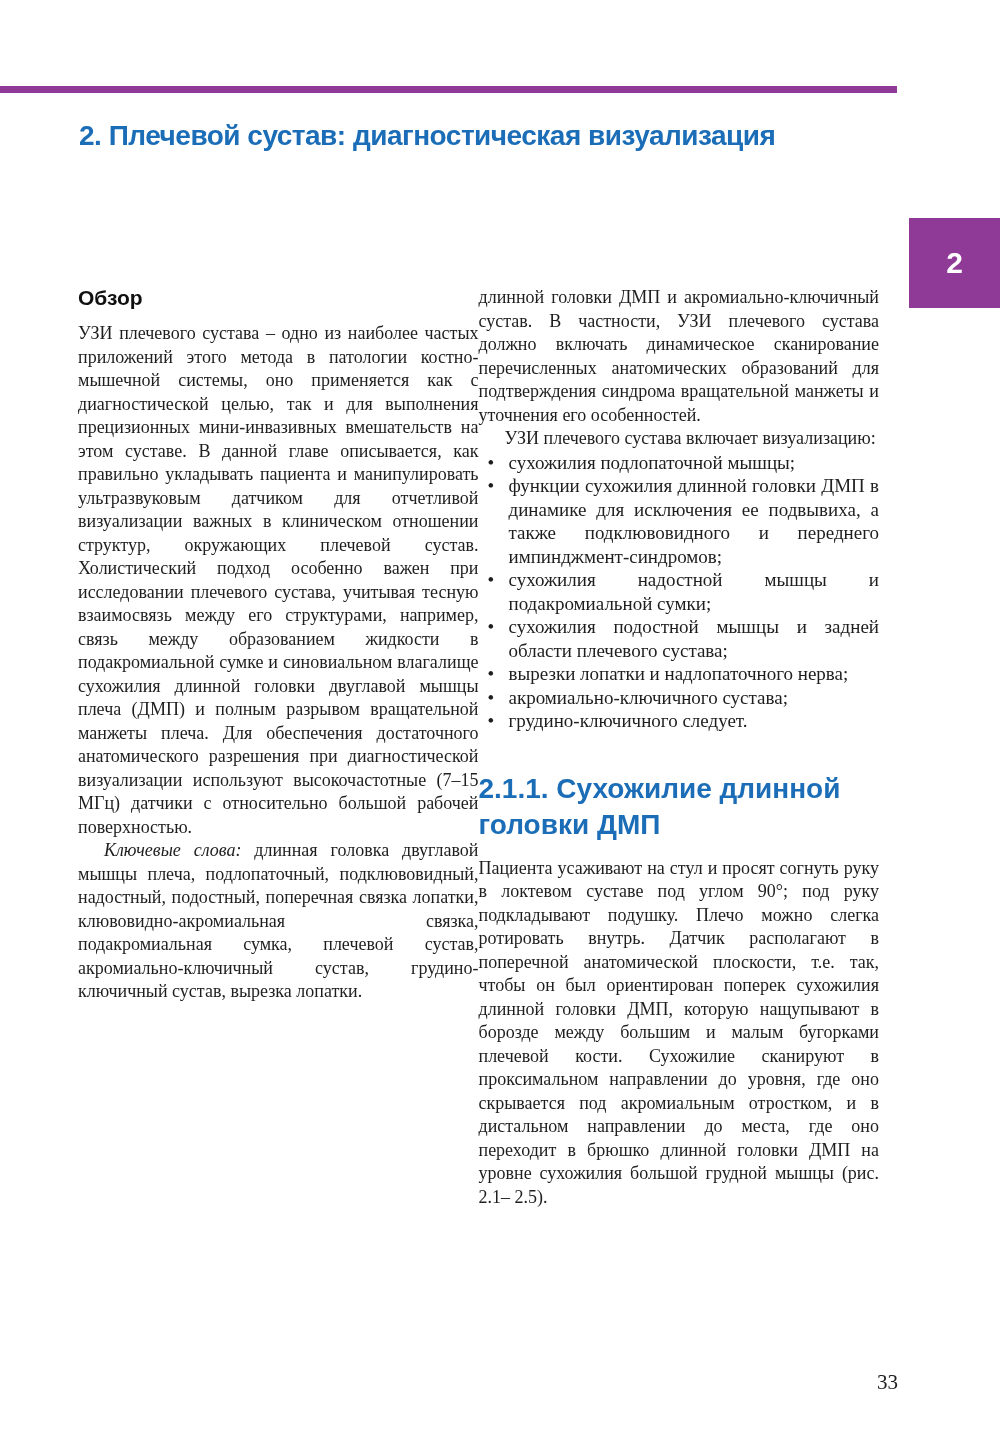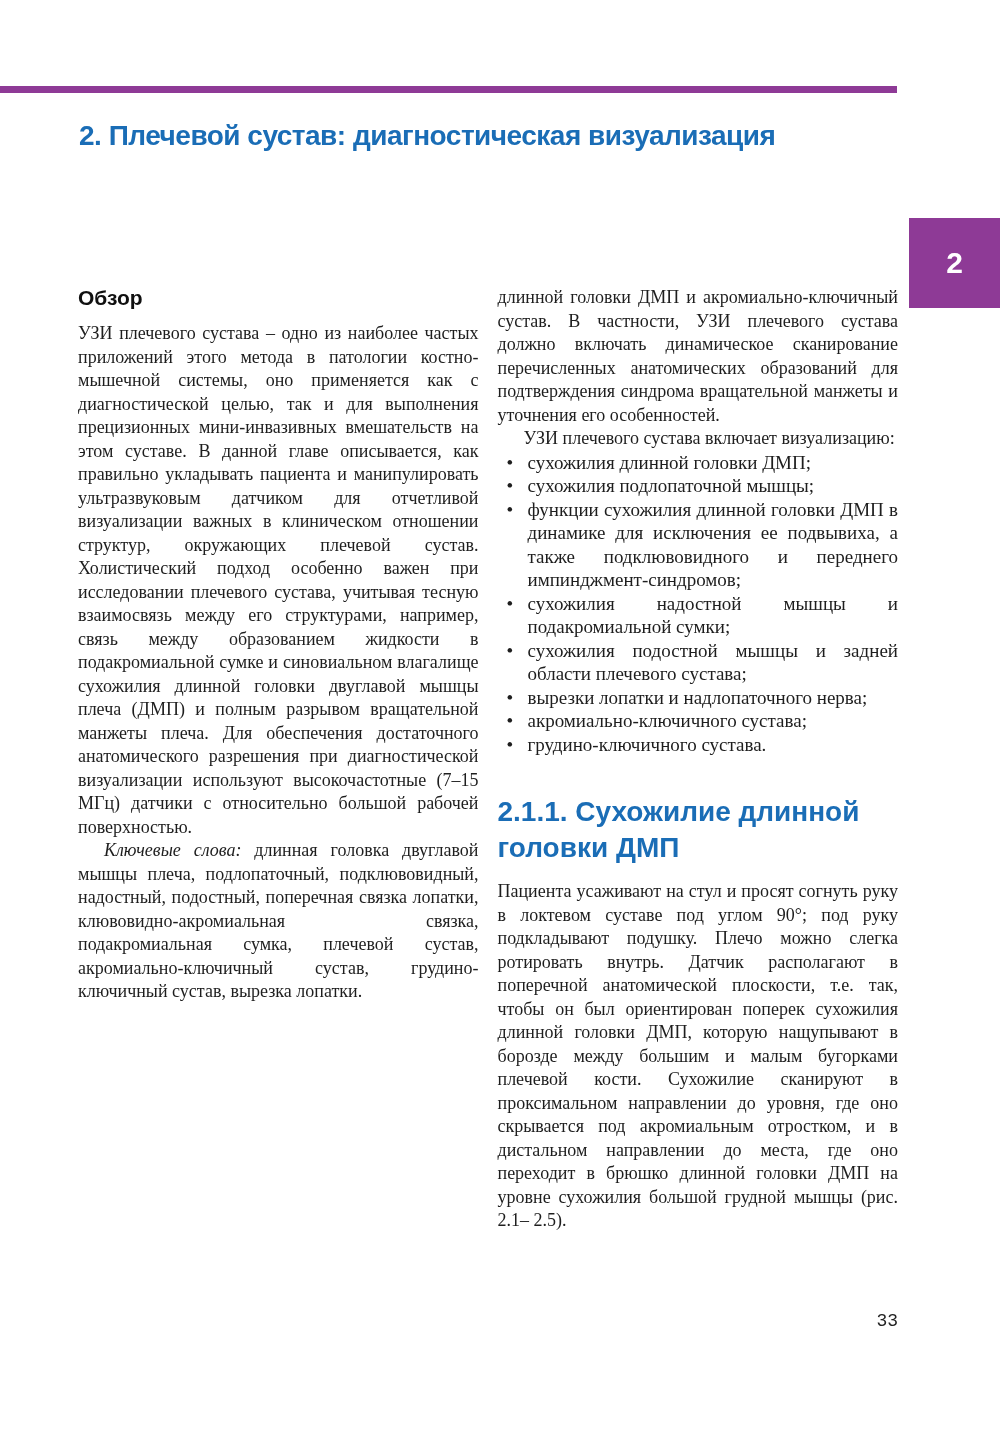--- a/index.html
+++ b/index.html
@@ -56,21 +56,20 @@
     line-height: 56px;
     letter-spacing: -0.5px;
     color: var(--accent-blue);
   }
   .columns {
     position: absolute;
     left: 78px;
     top: 286px;
     width: 820px;
     display: flex;
-    gap: 19px;
   }
   .col {
     width: 400.5px;
     flex: 0 0 auto;
   }
   .overview-heading {
     margin: 0 0 12px 0;
     font-family: "Liberation Sans", sans-serif;
     font-weight: bold;
     font-size: 21px;
@@ -129,26 +128,25 @@
     position: absolute;
     left: 9px;
     top: 0;
   }
   .scan-paragraph {
     margin-top: 14px !important;
   }
   .page-number {
     position: absolute;
     left: 78px;
-    top: 1311px;
+    top: 1370px;
     width: 820px;
     text-align: right;
-    font-size: 18px;
+    font-size: 21px;
     color: #222222;
-    font-family: Liberation Mono, monospace;
   }
 </style>
 </head>
 <body>
 
 <div class="accent-bar"></div>
 
 <div class="chapter-tab">
   <span>2</span>
 </div>
@@ -160,28 +158,27 @@
   <div class="col">
     <h3 class="overview-heading">Обзор</h3>
     <p class="body">УЗИ плечевого сустава – одно из наиболее частых приложений этого метода в патологии костно-мышечной системы, оно применяется как с диагностической целью, так и для выполнения прецизионных мини-инвазивных вмешательств на этом суставе. В данной главе описывается, как правильно укладывать пациента и манипулировать ультразвуковым датчиком для отчетливой визуализации важных в клиническом отношении структур, окружающих плечевой сустав. Холистический подход особенно важен при исследовании плечевого сустава, учитывая тесную взаимосвязь между его структурами, например, связь между образованием жидкости в подакромиальной сумке и синовиальном влагалище сухожилия длинной головки двуглавой мышцы плеча (ДМП) и полным разрывом вращательной манжеты плеча. Для обеспечения достаточного анатомического разрешения при диагностической визуализации используют высокочастотные (7–15 МГц) датчики с относительно большой рабочей поверхностью.</p>
     <p class="body indent"><span class="kw-label">Ключевые слова:</span><span> длинная головка двуглавой мышцы плеча, подлопаточный, подклювовидный, надостный, подостный, поперечная связка лопатки, клювовидно-акромиальная связка, подакромиальная сумка, плечевой сустав, акромиально-ключичный сустав, грудино-ключичный сустав, вырезка лопатки.</span></p>
   </div>
 
   <div class="col">
     <p class="body">длинной головки ДМП и акромиально-ключичный сустав. В частности, УЗИ плечевого сустава должно включать динамическое сканирование перечисленных анатомических образований для подтверждения синдрома вращательной манжеты и уточнения его особенностей.</p>
     <p class="body indent">УЗИ плечевого сустава включает визуализацию:</p>
     <ul class="bullet-list">
-      <li>сухожилия длинной головки ДМП;</li>
       <li>сухожилия подлопаточной мышцы;</li>
       <li>функции сухожилия длинной головки ДМП в динамике для исключения ее подвывиха, а также подклювовидного и переднего импинджмент-синдромов;</li>
       <li>сухожилия надостной мышцы и подакромиальной сумки;</li>
       <li>сухожилия подостной мышцы и задней области плечевого сустава;</li>
       <li>вырезки лопатки и надлопаточного нерва;</li>
       <li>акромиально-ключичного сустава;</li>
-      <li>грудино-ключичного сустава.</li>
+      <li>грудино-ключичного следует.</li>
     </ul>
     <h3 class="subsec-heading">2.1.1. Сухожилие длинной головки ДМП</h3>
     <p class="body scan-paragraph">Пациента усаживают на стул и просят согнуть руку в локтевом суставе под углом 90°; под руку подкладывают подушку. Плечо можно слегка ротировать внутрь. Датчик располагают в поперечной анатомической плоскости, т.е. так, чтобы он был ориентирован поперек сухожилия длинной головки ДМП, которую нащупывают в борозде между большим и малым бугорками плечевой кости. Сухожилие сканируют в проксимальном направлении до уровня, где оно скрывается под акромиальным отростком, и в дистальном направлении до места, где оно переходит в брюшко длинной головки ДМП на уровне сухожилия большой грудной мышцы (рис. 2.1– 2.5).</p>
   </div>
 
 </div>
 
 <div class="page-number">33</div>
 
 </body></html>

